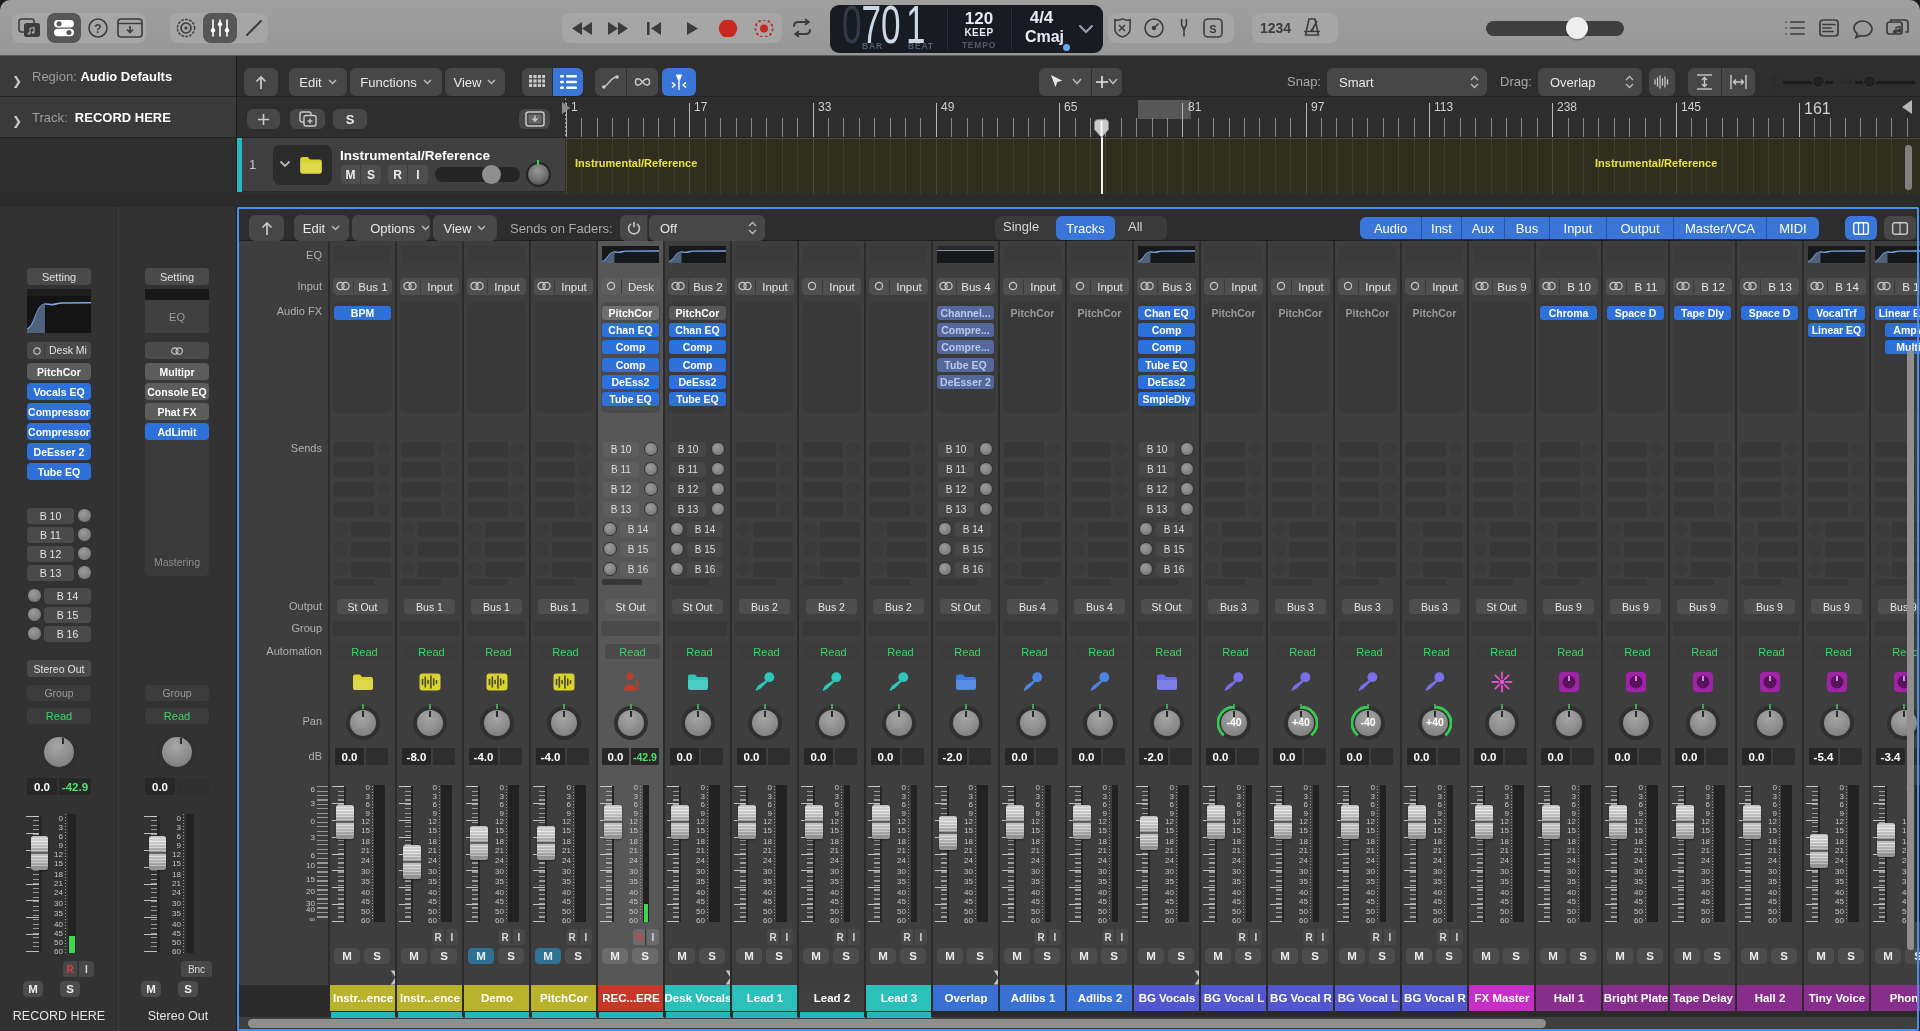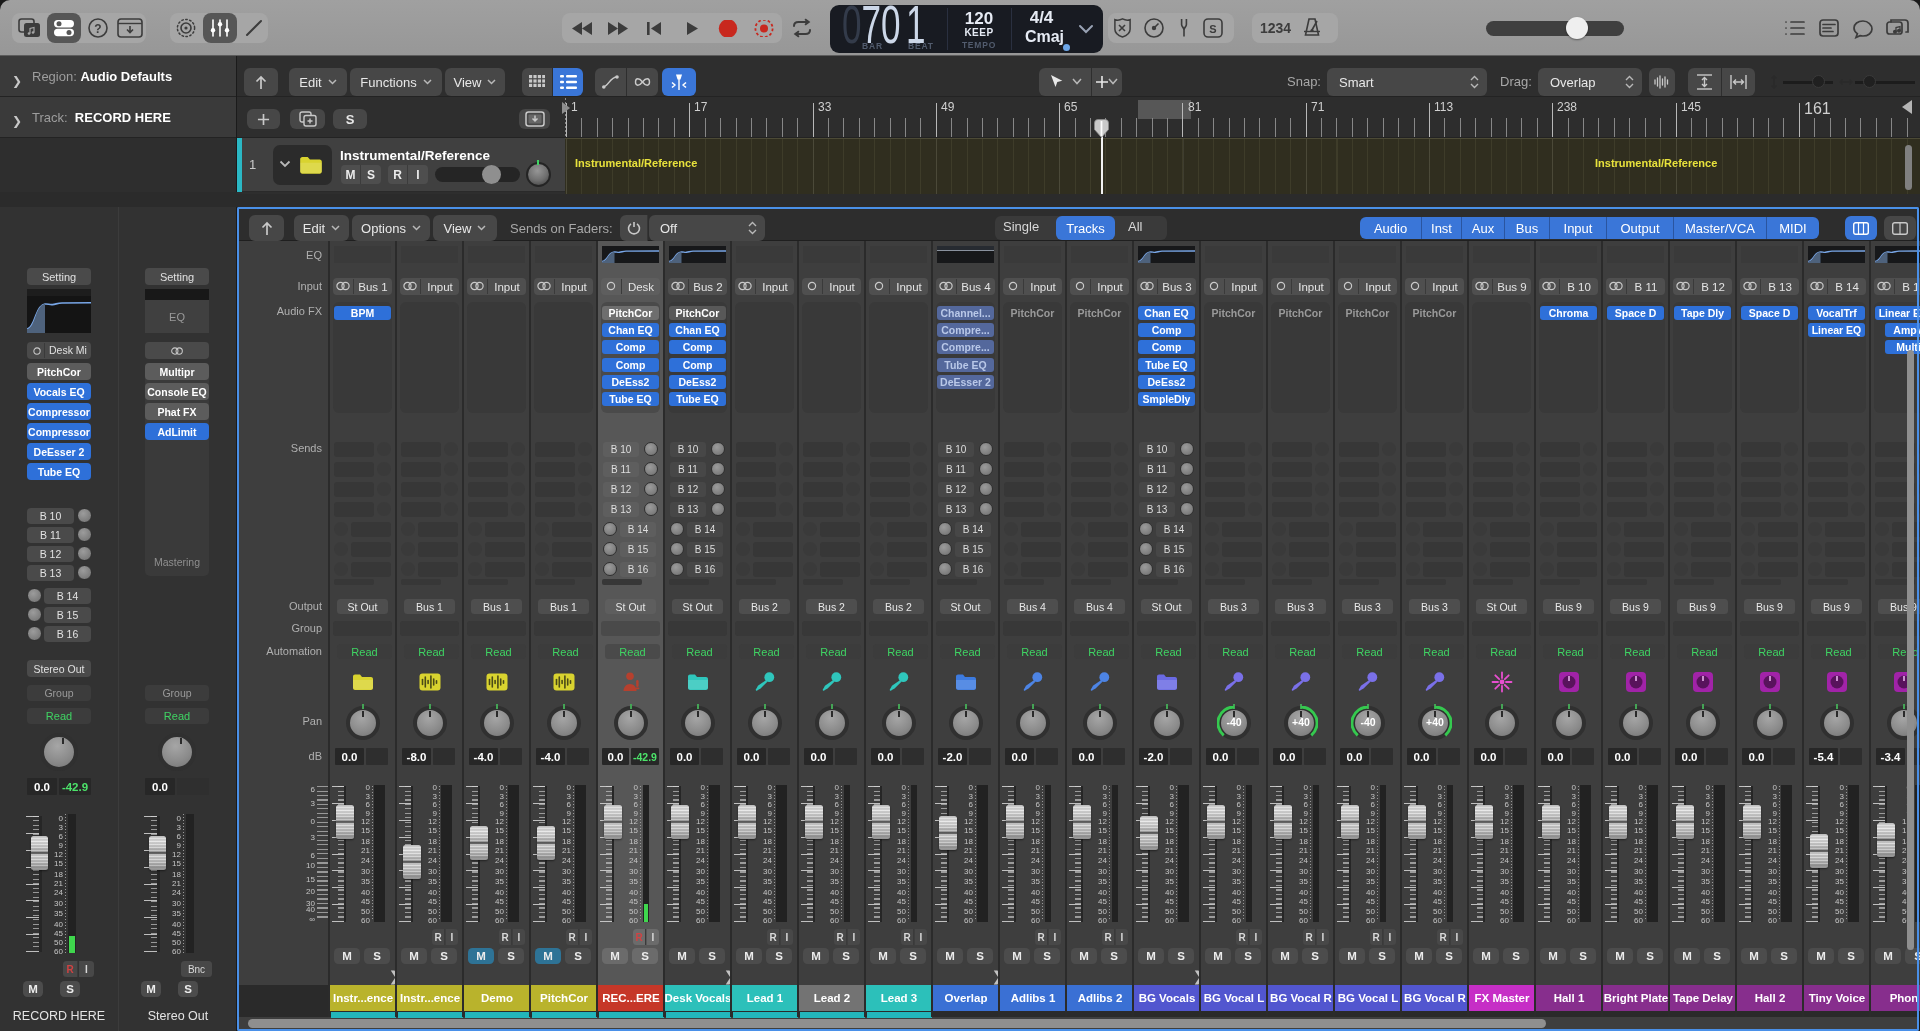--- a/index.html
+++ b/index.html
@@ -377,21 +377,21 @@
 <div class="abs" style="left:565px;top:97px;width:1355px;height:40px;background:#2d2d2d"></div>
 <div class="abs" style="left:1138px;top:100px;width:53px;height:19px;background:#575757"></div>
 <div class="abs" style="left:566px;top:118px;width:1354px;height:19px;background:repeating-linear-gradient(90deg,#878787 0 1px,transparent 1px 15.41px)"></div>
 <div class="abs" style="left:566px;top:103px;width:1354px;height:34px;background:repeating-linear-gradient(90deg,#b8b8b8 0 1px,transparent 1px 123.3px)"></div>
 <div class="abs" style="left:571px;top:100px;color:#d0d0d0;font-size:12px">1</div>
 <div class="abs" style="left:694px;top:100px;color:#d0d0d0;font-size:12px">17</div>
 <div class="abs" style="left:818px;top:100px;color:#d0d0d0;font-size:12px">33</div>
 <div class="abs" style="left:941px;top:100px;color:#d0d0d0;font-size:12px">49</div>
 <div class="abs" style="left:1064px;top:100px;color:#d0d0d0;font-size:12px">65</div>
 <div class="abs" style="left:1188px;top:100px;color:#d0d0d0;font-size:12px">81</div>
-<div class="abs" style="left:1311px;top:100px;color:#d0d0d0;font-size:12px">71</div>
+<div class="abs" style="left:1311px;top:100px;color:#d0d0d0;font-size:12px">97</div>
 <div class="abs" style="left:1434px;top:100px;color:#d0d0d0;font-size:12px">113</div>
 <div class="abs" style="left:1557px;top:100px;color:#d0d0d0;font-size:12px">238</div>
 <div class="abs" style="left:1681px;top:100px;color:#d0d0d0;font-size:12px">145</div>
 <div class="abs" style="left:1804px;top:100px;color:#d0d0d0;font-size:16px">161</div>
 <svg class="abs" style="left:561px;top:101px" width="10" height="14" viewBox="0 0 10 14">
     <path d="M1 1v12l8-6z" fill="#8f8f8f"></path>
   </svg>
 <div class="abs" style="left:565px;top:98px;width:1px;height:39px;background:repeating-linear-gradient(180deg,#8a8a8a 0 2px,transparent 2px 4px)"></div>
 <svg class="abs" style="left:1901px;top:99px" width="12" height="16" viewBox="0 0 12 16">
     <path d="M11 1v14L1 8z" fill="#b5b5b5"></path>
@@ -548,21 +548,21 @@
 <div class="abs" style="left:237px;top:207px;width:1682px;height:824px;border:2px solid #4a90e8;border-radius:2px;background:#3e3e3e;overflow:hidden"></div>
 <div class="abs" style="left:239px;top:209px;width:1678px;height:32px;background:#2d2d2d;border-bottom:1px solid #1f1f1f"></div>
 <div class="btn" style="left:249px;top:215px;width:35px;height:26px;">
     <svg width="14" height="15" viewBox="0 0 14 15">
       <path d="M7 14V2M2.5 6.5 7 2l4.5 4.5" stroke="#c9c9c9" stroke-width="1.7" fill="none"></path>
     </svg>
   </div>
 <div class="btn" style="left:294px;top:215px;width:55px;height:26px;">Edit<svg width="9" height="6" viewBox="0 0 9 6" style="margin-left:6px">
       <path d="M1 1l3.5 3.5L8 1" stroke="#b8b8b8" stroke-width="1.5" fill="none"></path>
     </svg></div>
-<div class="btn" style="left:352px;top:215px;width:78px;height:26px;">Options<svg width="9" height="6" viewBox="0 0 9 6" style="margin-left:6px">
+<div class="btn" style="left:352px;top:215px;width:78px;height:26px;justify-content:flex-end;">Options<svg width="9" height="6" viewBox="0 0 9 6" style="margin-left:6px">
       <path d="M1 1l3.5 3.5L8 1" stroke="#b8b8b8" stroke-width="1.5" fill="none"></path>
     </svg></div>
 <div class="btn" style="left:433px;top:215px;width:64px;height:26px;">View<svg width="9" height="6" viewBox="0 0 9 6" style="margin-left:6px">
       <path d="M1 1l3.5 3.5L8 1" stroke="#b8b8b8" stroke-width="1.5" fill="none"></path>
     </svg></div>
 <div class="abs" style="left:510px;top:221px;color:#a8a8a8;font-size:13px">Sends on Faders:</div>
 <div class="abs" style="left:620px;top:215px;width:28px;height:26px;background:#474747;border-radius:6px 0 0 6px;border-right:1px solid #363636"></div>
 <svg class="abs" style="left:627px;top:221px" width="14" height="14" viewBox="0 0 14 14">
     <path d="M7 1v5" stroke="#c9c9c9" stroke-width="1.6"></path>
     <path d="M4 2.8a5.5 5.5 0 1 0 6 0" stroke="#c9c9c9" stroke-width="1.6" fill="none"></path>
@@ -1150,21 +1150,21 @@
 <div class="fscl" style="left:823px;top:888px">40</div>
 <div class="fscl" style="left:823px;top:897px">45</div>
 <div class="fscl" style="left:823px;top:907px">50</div>
 <div class="fscl" style="left:823px;top:916px">60</div>
 <div class="abs" style="left:841px;top:786px;width:1px;height:135px;background:repeating-linear-gradient(180deg,#999 0 1px,transparent 1px 3px)"></div>
 <div class="meter" style="left:844px;width:6px"></div>
 <div class="ri" style="left:834px;width:13px;border-radius:3.5px 0 0 3.5px;border-right:1px solid #3a3a3a;color:#d8d8d8;background:#484848">R</div>
 <div class="ri" style="left:848px;width:12px;border-radius:0 3.5px 3.5px 0;background:#484848">I</div>
 <div class="ms" style="left:803px;width:26px;background:#4c4c4c">M</div>
 <div class="ms" style="left:833px;width:26px;background:#4c4c4c">S</div>
-<div class="plate" style="left:799px;width:66px;background:#737373;color:#fff">Lead 2</div>
+<div class="plate" style="left:799px;width:66px;background:#404040;color:#fff">Lead 2</div>
 <div class="abs" style="left:800px;top:1012px;width:65px;height:6px;background:#23b6bb"></div>
 <div class="strip" style="left:866px;background:#3e3e3e"></div>
 <div class="sep" style="left:864px"></div>
 <div class="eqth" style="left:870px;"></div>
 <div class="inbtn" style="left:869px;background:#4f4f4f">
     <div class="dv"></div>
     <div class="tx">Input</div>
   </div>
 <svg class="abs" style="left:871px;top:281px" width="16" height="10">
     <use href="#mono"></use>

